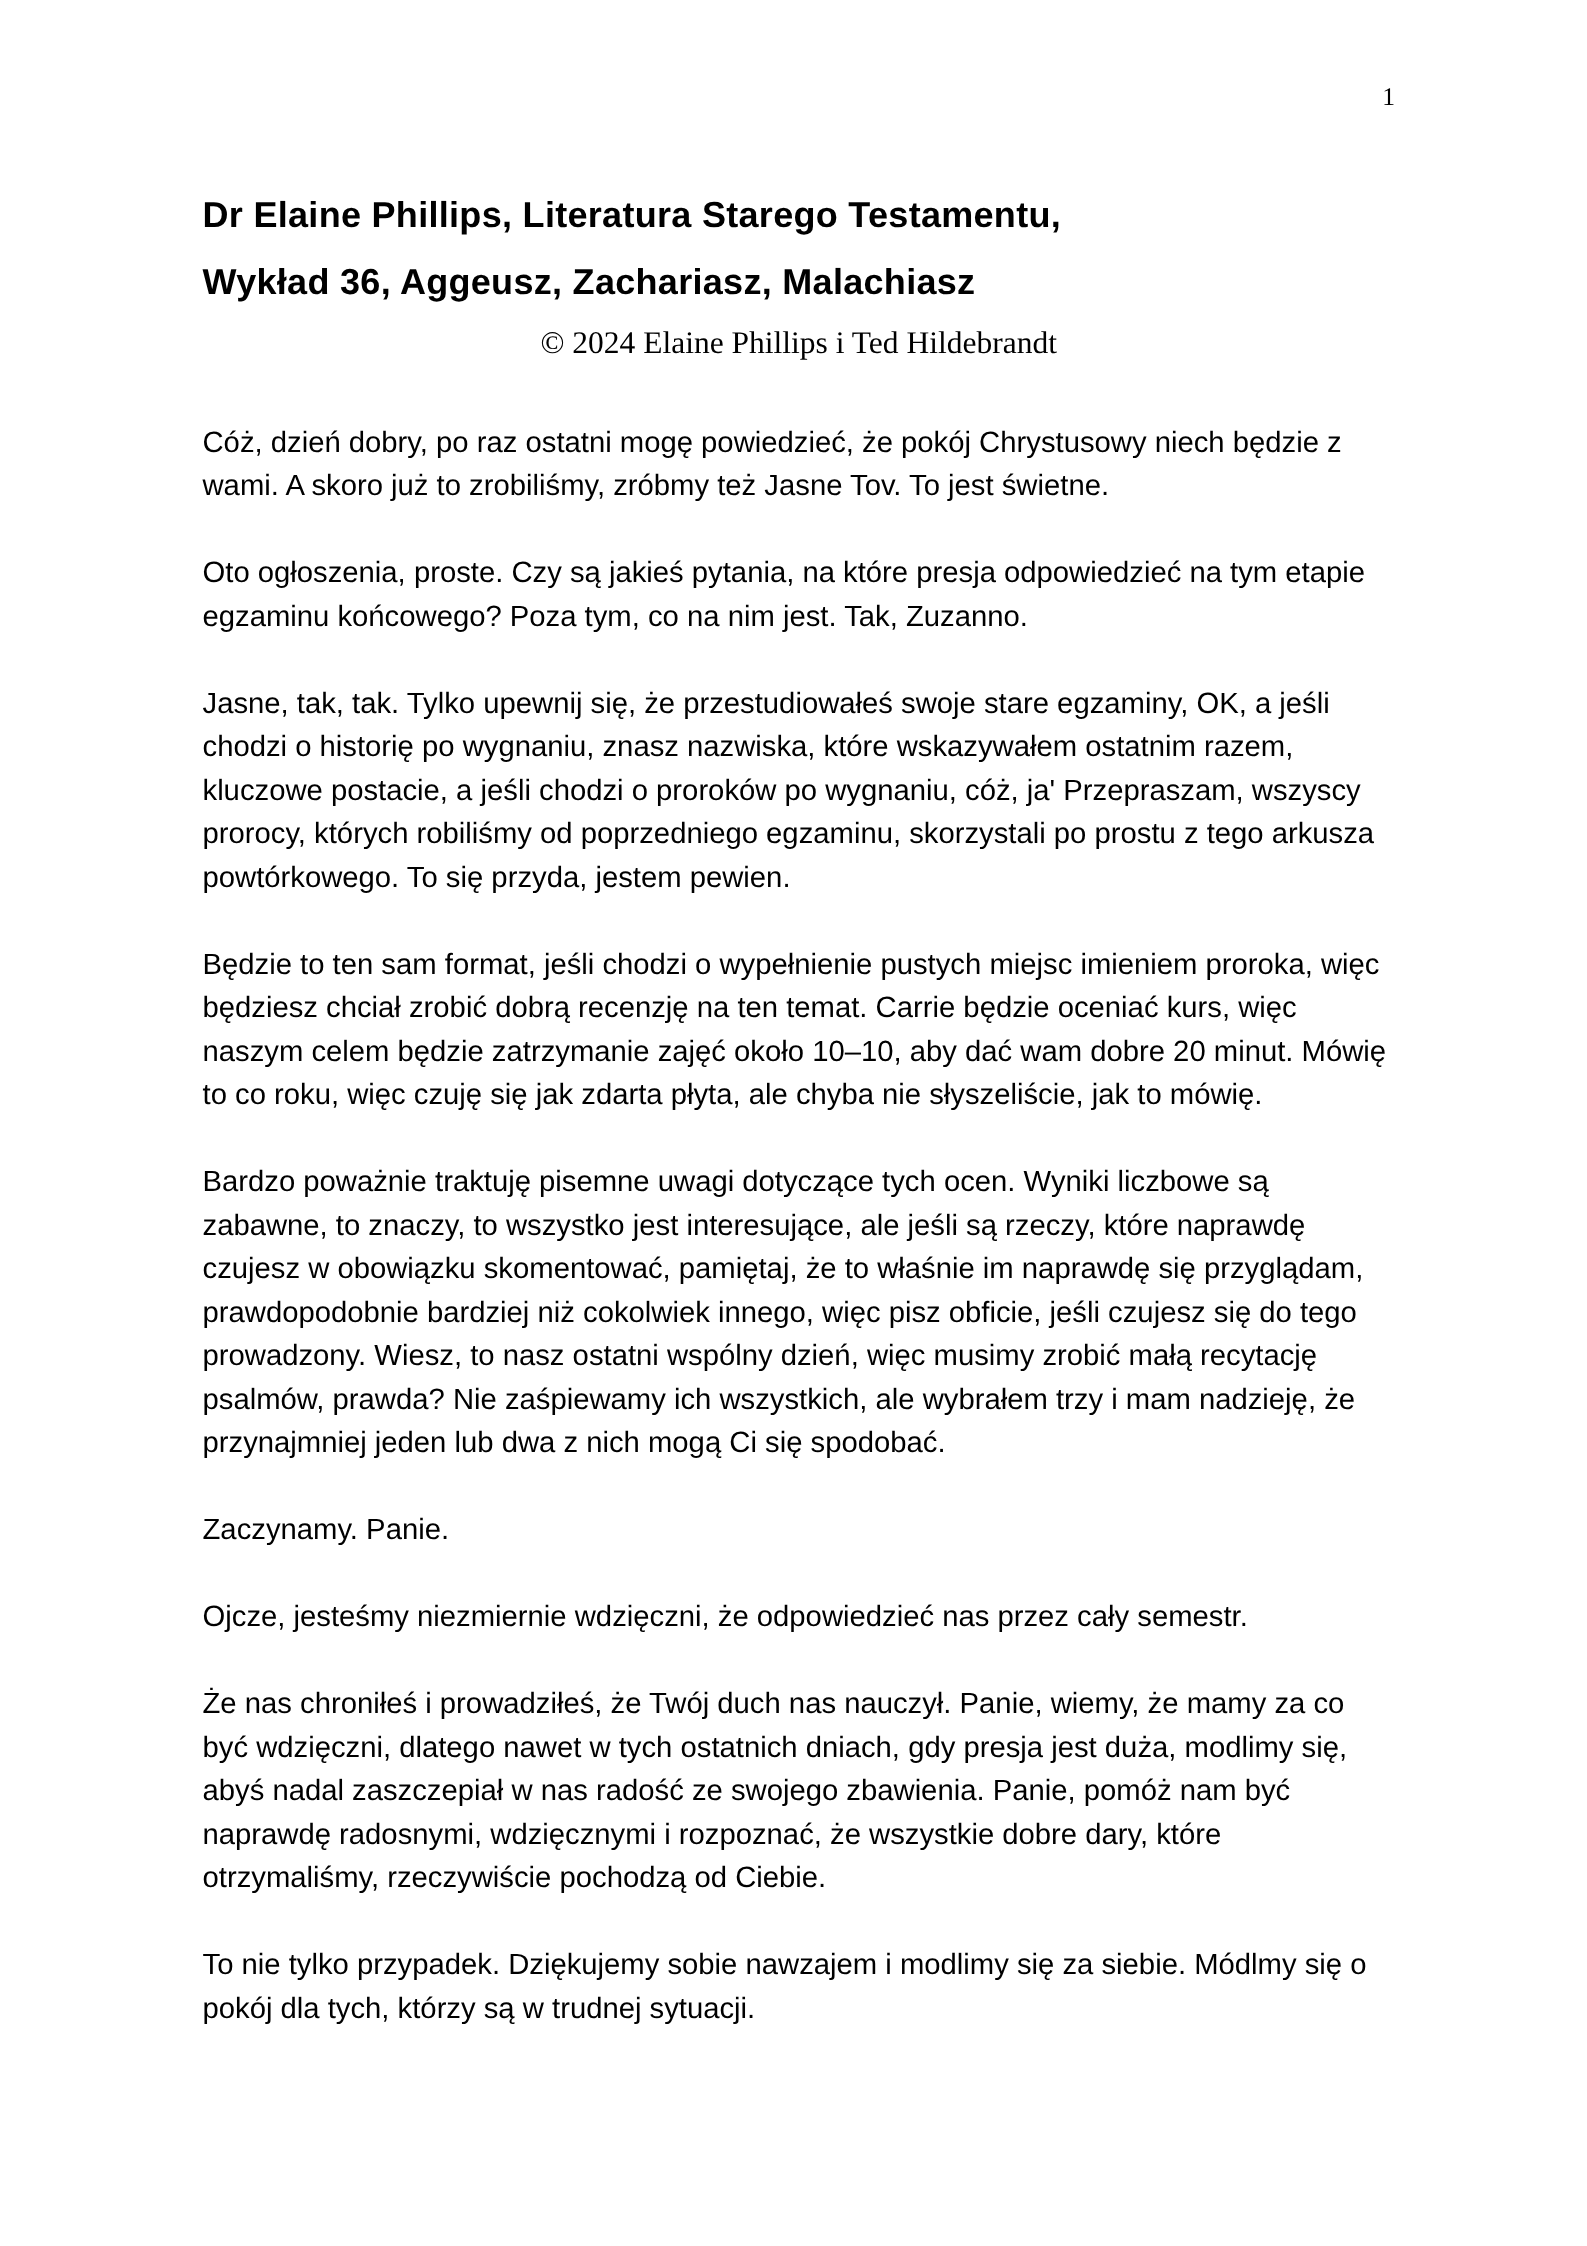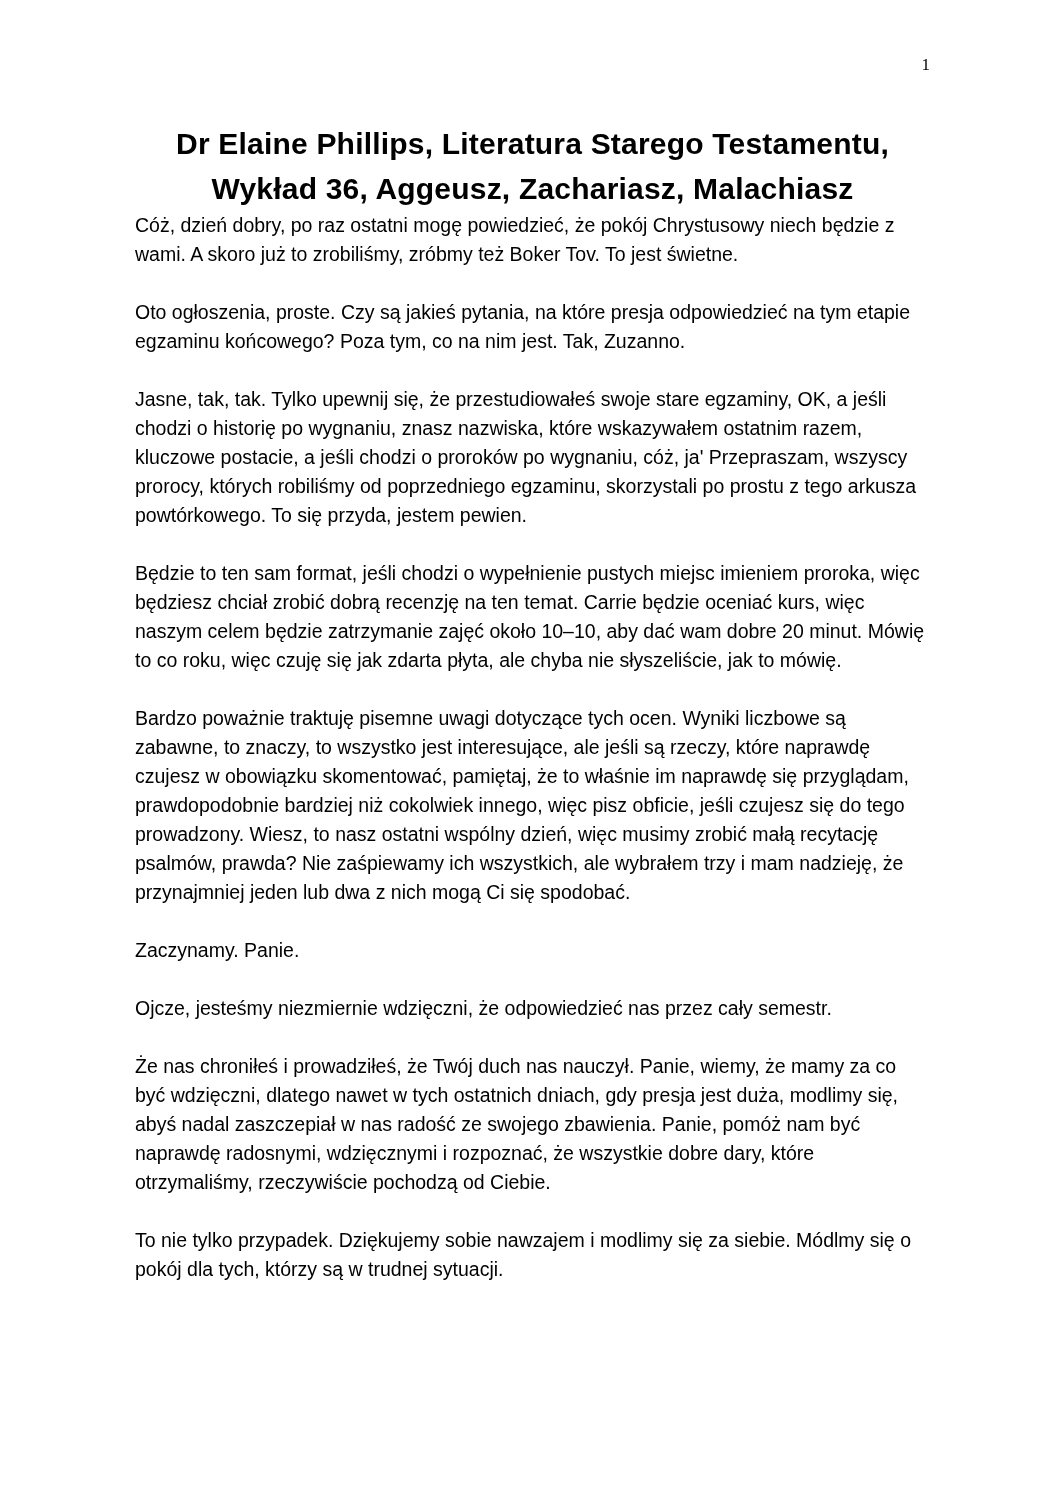--- a/index.html
+++ b/index.html
@@ -18,23 +18,22 @@
     overflow: hidden;
   }
   .page-number-row {
     text-align: right;
     font-family: "Liberation Serif", serif;
     font-size: 17px;
     line-height: 20px;
     margin-bottom: 46px;
   }
   .doc-title {
-    text-align: center;
     font-weight: bold;
-    font-size: 30px;
+    font-size: 24px;
     line-height: 45px;
     letter-spacing: 0.2px;
   }
   .doc-copyright {
     text-align: center;
     font-family: "Liberation Serif", serif;
     font-size: 21px;
     line-height: 30px;
     margin-top: 2px;
     margin-bottom: 38px;
@@ -55,23 +54,24 @@
 
   <div class="page-number-row">
     <span>1</span>
   </div>
 
   <h1 class="doc-title">
     <span>Dr Elaine Phillips, Literatura Starego Testamentu,</span><br>
     <span>Wykład 36, Aggeusz, Zachariasz, Malachiasz</span>
   </h1>
 
+  <div class="doc-copyright">© 2024 Elaine Phillips i Ted Hildebrandt</div>
 
   <div class="doc-body">
-      <p class="para">Cóż, dzień dobry, po raz ostatni mogę powiedzieć, że pokój Chrystusowy niech będzie z wami. A skoro już to zrobiliśmy, zróbmy też Boker Tov. To jest świetne.</p>
+      <p class="para">Cóż, dzień dobry, po raz ostatni mogę powiedzieć, że pokój Chrystusowy niech będzie z wami. A skoro już to zrobiliśmy, zróbmy też Jasne Tov. To jest świetne.</p>
       <p class="para">Oto ogłoszenia, proste. Czy są jakieś pytania, na które presja odpowiedzieć na tym etapie egzaminu końcowego? Poza tym, co na nim jest. Tak, Zuzanno.</p>
       <p class="para">Jasne, tak, tak. Tylko upewnij się, że przestudiowałeś swoje stare egzaminy, OK, a jeśli chodzi o historię po wygnaniu, znasz nazwiska, które wskazywałem ostatnim razem, kluczowe postacie, a jeśli chodzi o proroków po wygnaniu, cóż, ja' Przepraszam, wszyscy prorocy, których robiliśmy od poprzedniego egzaminu, skorzystali po prostu z tego arkusza powtórkowego. To się przyda, jestem pewien.</p>
       <p class="para">Będzie to ten sam format, jeśli chodzi o wypełnienie pustych miejsc imieniem proroka, więc będziesz chciał zrobić dobrą recenzję na ten temat. Carrie będzie oceniać kurs, więc naszym celem będzie zatrzymanie zajęć około 10–10, aby dać wam dobre 20 minut. Mówię to co roku, więc czuję się jak zdarta płyta, ale chyba nie słyszeliście, jak to mówię.</p>
       <p class="para">Bardzo poważnie traktuję pisemne uwagi dotyczące tych ocen. Wyniki liczbowe są zabawne, to znaczy, to wszystko jest interesujące, ale jeśli są rzeczy, które naprawdę czujesz w obowiązku skomentować, pamiętaj, że to właśnie im naprawdę się przyglądam, prawdopodobnie bardziej niż cokolwiek innego, więc pisz obficie, jeśli czujesz się do tego prowadzony. Wiesz, to nasz ostatni wspólny dzień, więc musimy zrobić małą recytację psalmów, prawda? Nie zaśpiewamy ich wszystkich, ale wybrałem trzy i mam nadzieję, że przynajmniej jeden lub dwa z nich mogą Ci się spodobać.</p>
       <p class="para">Zaczynamy. Panie.</p>
       <p class="para">Ojcze, jesteśmy niezmiernie wdzięczni, że odpowiedzieć nas przez cały semestr.</p>
       <p class="para">Że nas chroniłeś i prowadziłeś, że Twój duch nas nauczył. Panie, wiemy, że mamy za co być wdzięczni, dlatego nawet w tych ostatnich dniach, gdy presja jest duża, modlimy się, abyś nadal zaszczepiał w nas radość ze swojego zbawienia. Panie, pomóż nam być naprawdę radosnymi, wdzięcznymi i rozpoznać, że wszystkie dobre dary, które otrzymaliśmy, rzeczywiście pochodzą od Ciebie.</p>
       <p class="para">To nie tylko przypadek. Dziękujemy sobie nawzajem i modlimy się za siebie. Módlmy się o pokój dla tych, którzy są w trudnej sytuacji.</p>
     </div>
 

